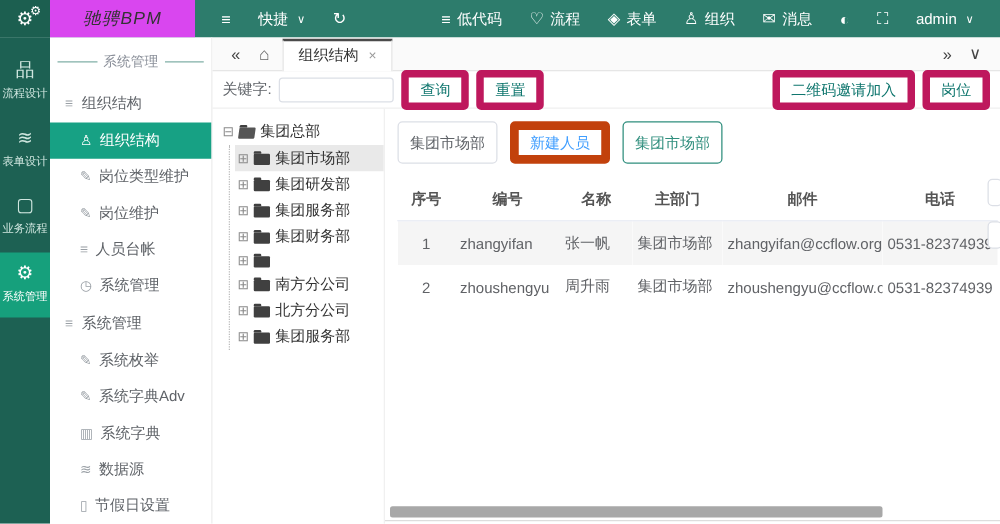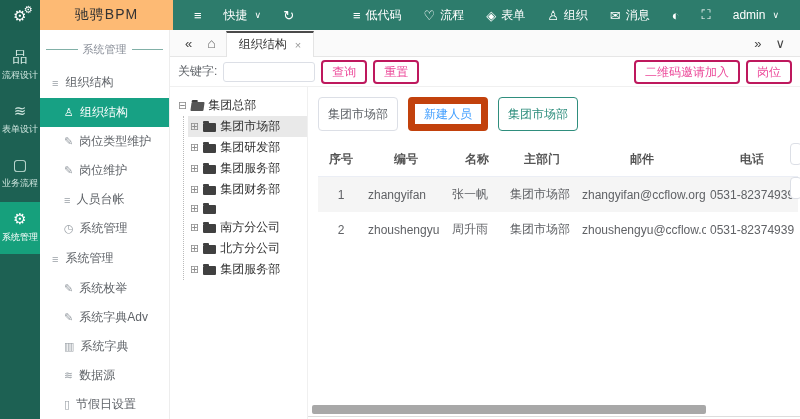--- a/index.html
+++ b/index.html
@@ -4,22 +4,22 @@
 <style>
   * { margin:0; padding:0; box-sizing:border-box; }
   html,body { width:800px; height:419px; overflow:hidden;
     font-family:"Liberation Sans","DejaVu Sans",sans-serif; font-size:12px; color:#606266; background:#fff; }
 
   
   .topbar { display:flex; height:30px; background:#2d7c6c; color:#fff; align-items:stretch; }
   .logo-box { width:40px; background:#1c5f50; display:flex; align-items:center; justify-content:center; position:relative; }
   .logo-box .g1 { font-size:15px; line-height:1; }
   .logo-box .g2 { font-size:10px; position:absolute; right:7px; top:4px; }
-  .brand { width:133px; background:#fdba74; color:#333; display:flex; align-items:center; justify-content:center;
-    font-size:14px; letter-spacing:1px; }
+  .brand { width:116px; background:#d946ef; color:#333; display:flex; align-items:center; justify-content:center;
+    font-size:14px; letter-spacing:1px;font-style:italic; }
   .topnav { flex:1; display:flex; align-items:center; padding:0 12px; gap:4px; }
   .tb-item { display:flex; align-items:center; gap:5px; padding:0 9px; height:30px; cursor:pointer; font-size:12px; white-space:nowrap; }
   .tb-item .ic { font-size:13px; }
   .tb-spacer { flex:1; }
   .caret { font-size:9px; margin-left:2px; }
 
   
   .app-body { display:flex; height:389px; }
 
   
@@ -47,21 +47,21 @@
   .tab-arrow { color:#444; font-size:13px; padding:0 5px; cursor:pointer; }
   .home-ic { color:#666; font-size:14px; padding:0 6px; cursor:pointer; }
   .tab { background:#fff; border:1px solid #e4e4e4; border-top:2px solid #4a4a4a; border-bottom:none;
     height:26px; display:flex; align-items:center; gap:8px; padding:0 12px; margin-top:1px; color:#333; cursor:pointer; }
   .tab .close { color:#999; font-size:11px; cursor:pointer; }
   .tabbar .spacer { flex:1; }
 
   .toolbar { height:30px; display:flex; align-items:center; padding:0 8px; gap:6px; border-bottom:1px solid #f0f0f0; }
   .kw-label { color:#5f6368; white-space:nowrap; }
   .kw-input { width:92px; height:20px; border:1px solid #dcdfe6; border-radius:3px; padding:0 5px; font-size:12px; outline:none; }
-  .btn { display:inline-block; border:2px solid #be185d; color:#ec4899; background:#fff; border-radius:4px;
+  .btn { display:inline-block; border:6px solid #be185d; color:#0f766e; background:#fff; border-radius:4px;
     padding:2px 9px; font-size:12px; cursor:pointer; white-space:nowrap; line-height:16px; }
   .toolbar .spacer { flex:1; }
 
   .panes { flex:1; display:flex; min-height:0; position:relative; }
 
   
   .tree { width:138px; border-right:1px solid #f0f0f0; padding:8px 0 0 6px; flex-shrink:0; overflow:hidden; }
   .tnode { display:flex; align-items:center; gap:4px; padding:2px 2px; color:#333; cursor:pointer; white-space:nowrap; }
   .tnode .box { color:#8c8c8c; font-size:11px; }
   .folder { width:13px; height:9px; background:#404040; border-radius:1px; position:relative; flex-shrink:0; margin-top:2px; }

